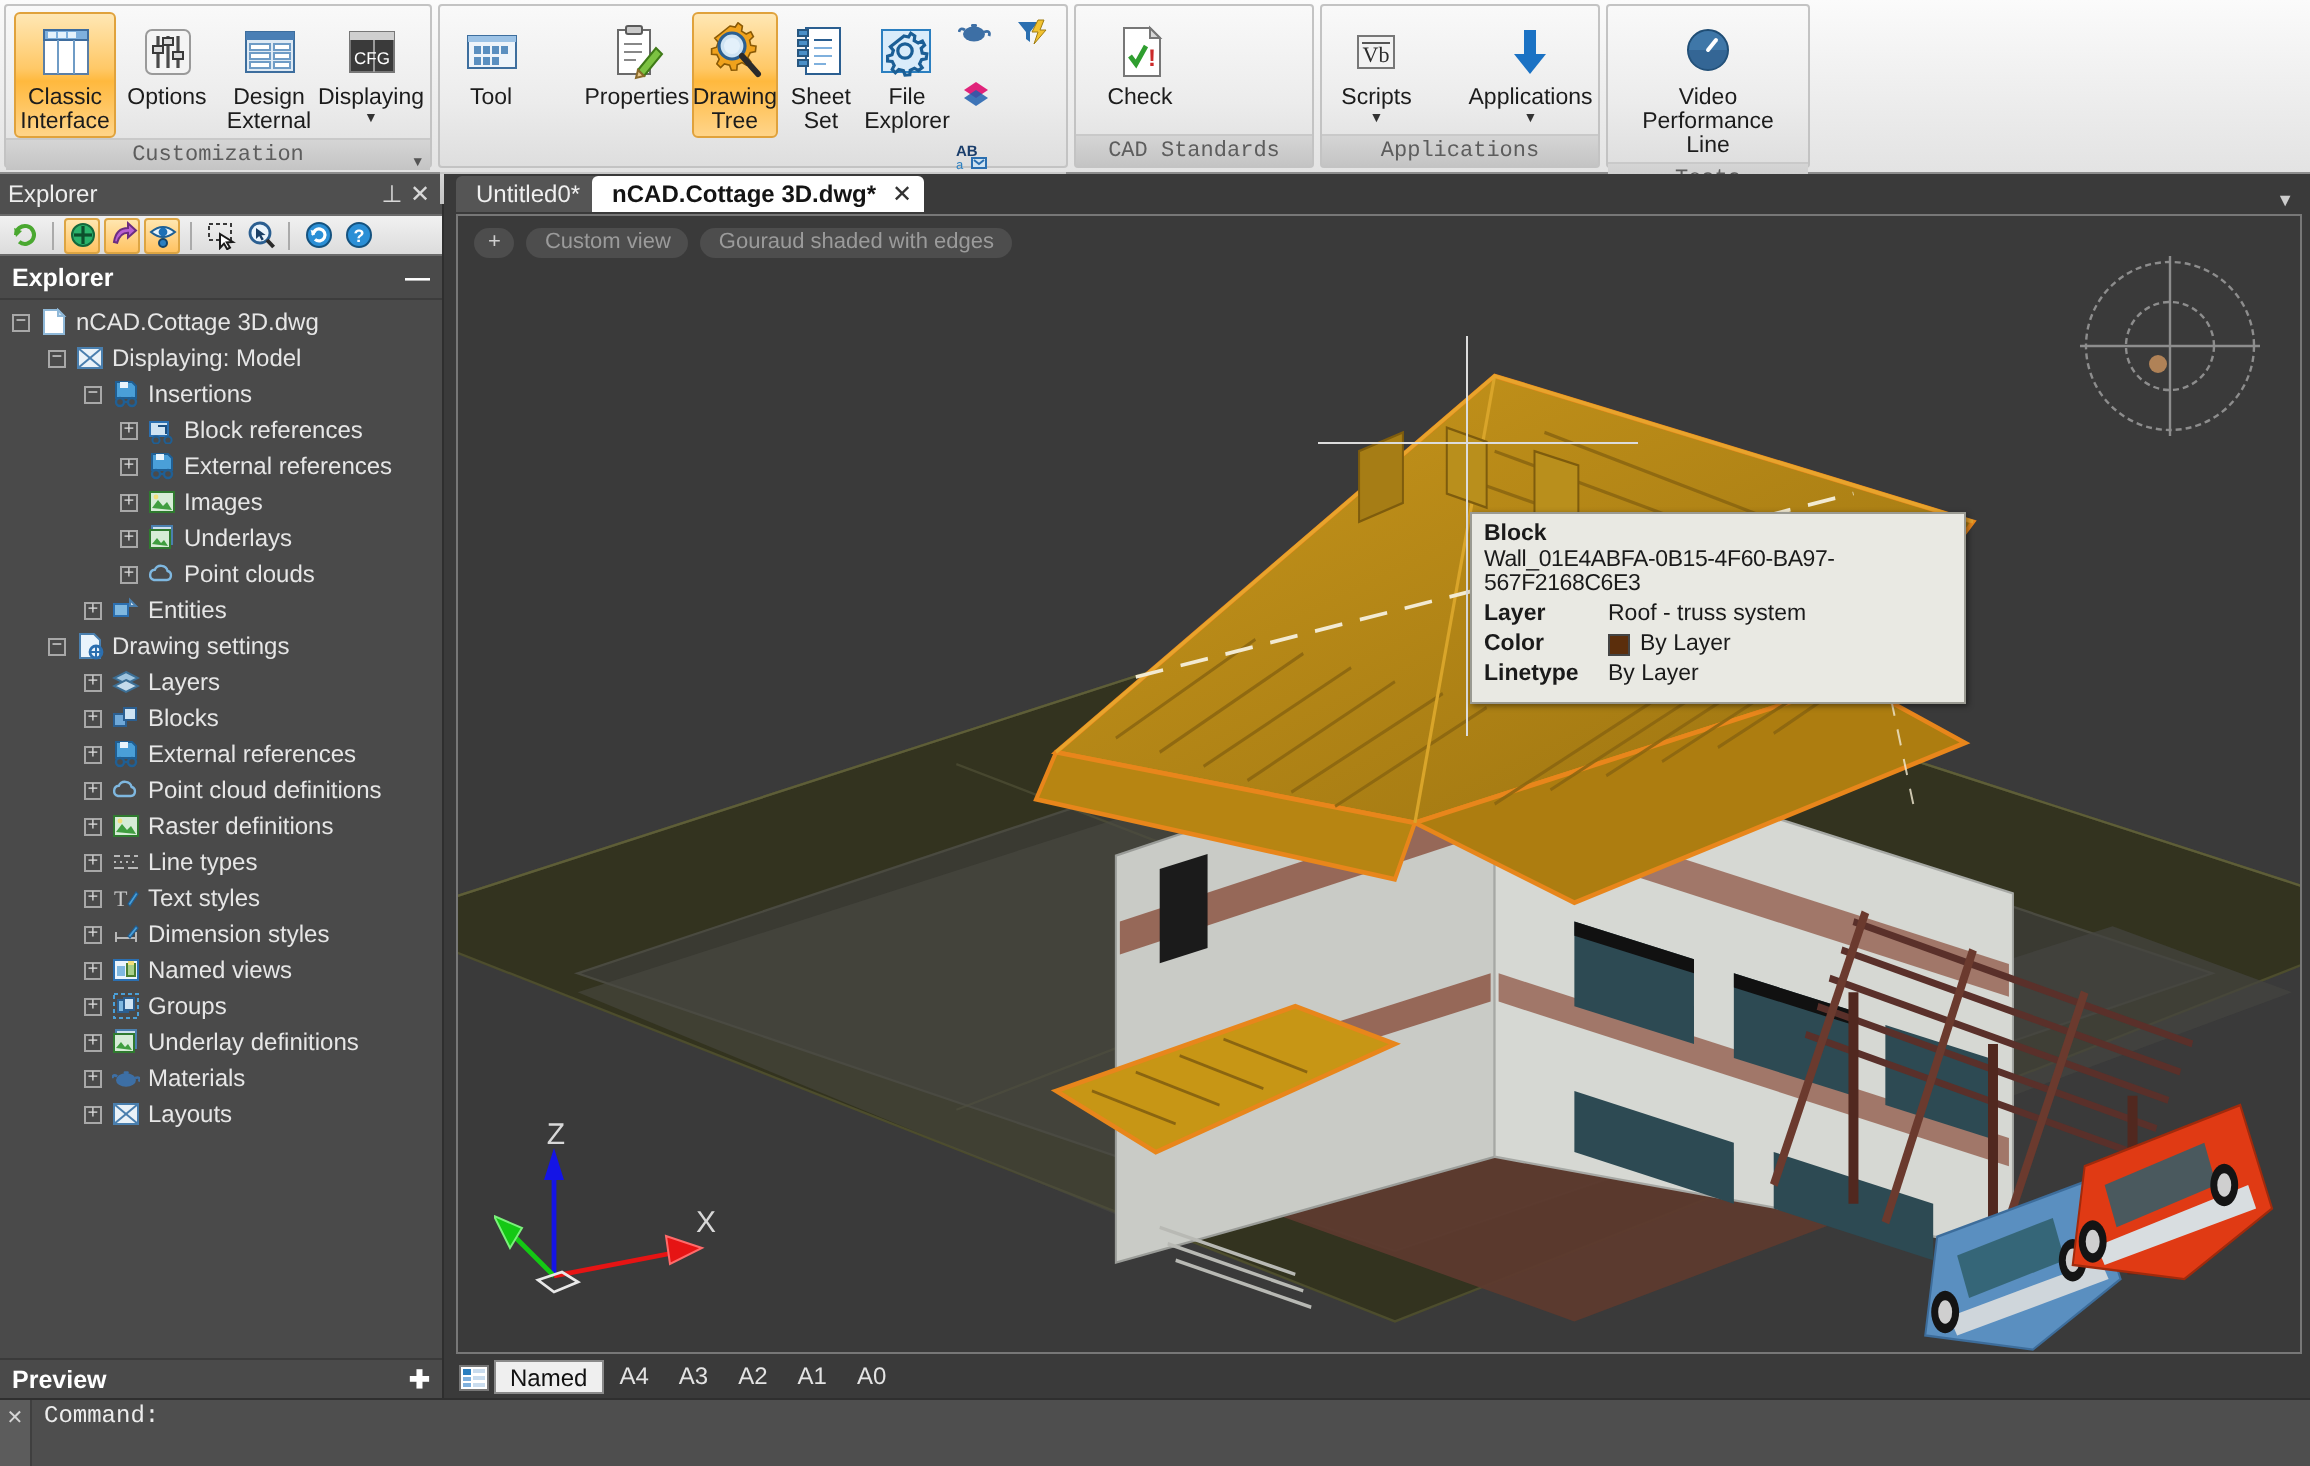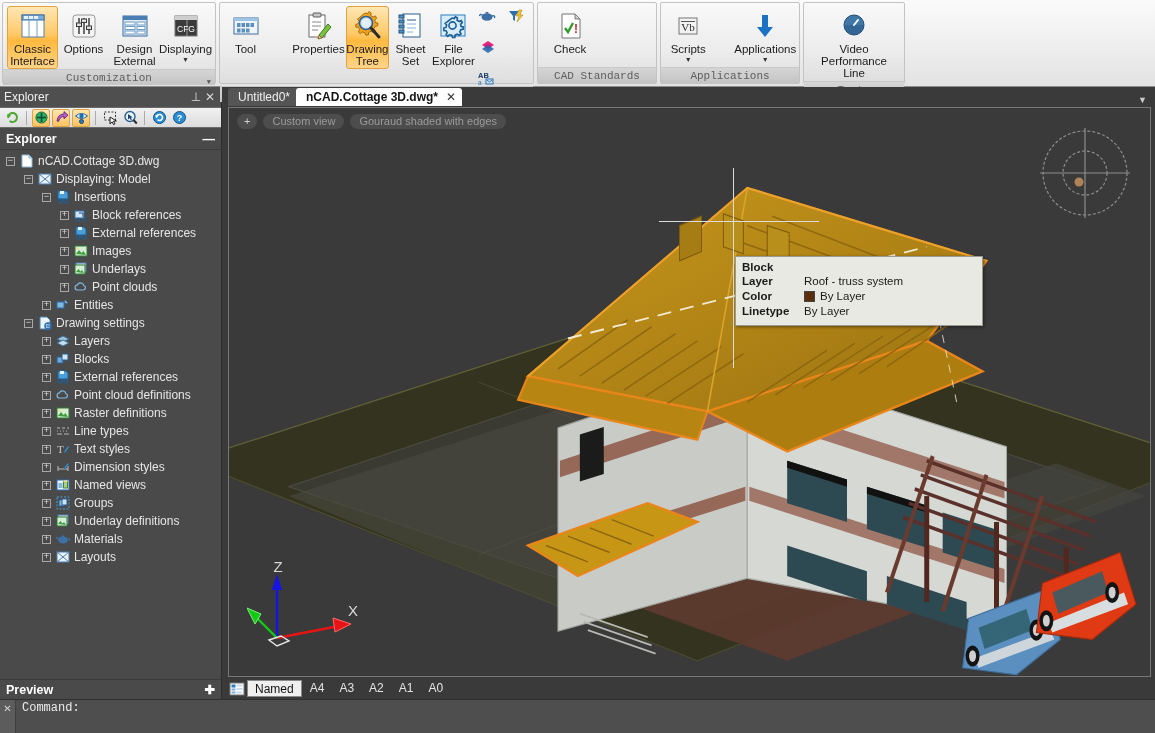--- a/index.html
+++ b/index.html
@@ -940,20 +940,21 @@
             <line x1="30" y1="80" x2="6" y2="56" stroke="#14c814" stroke-width="2.4"></line>
             <polygon points="0,50 14,56 8,66" fill="#14c814" stroke="#7af07a"></polygon>
             <polygon points="22,82 34,78 42,83 30,88" fill="none" stroke="#e8e8e8" stroke-width="1.4"></polygon>
             <text x="31" y="14" font-size="15" fill="#d8d8d8" text-anchor="middle" font-family="Liberation Sans">Z</text>
             <text x="106" y="58" font-size="15" fill="#d8d8d8" text-anchor="middle" font-family="Liberation Sans">X</text>
           </svg>
         </div>
 
         <div class="tooltip">
           <div class="ttl">Block</div>
+          <div class="bigid">Wall_01E4ABFA-0B15-4F60-BA97-567F2168C6E3</div>
           <div class="row">
             <span class="k">Layer</span>
             <span class="v">
                 <span>Roof - truss system</span>
               </span>
           </div>
           <div class="row">
             <span class="k">Color</span>
             <span class="v">
               <span class="swatch" style="background:#5b2e0c"></span>

